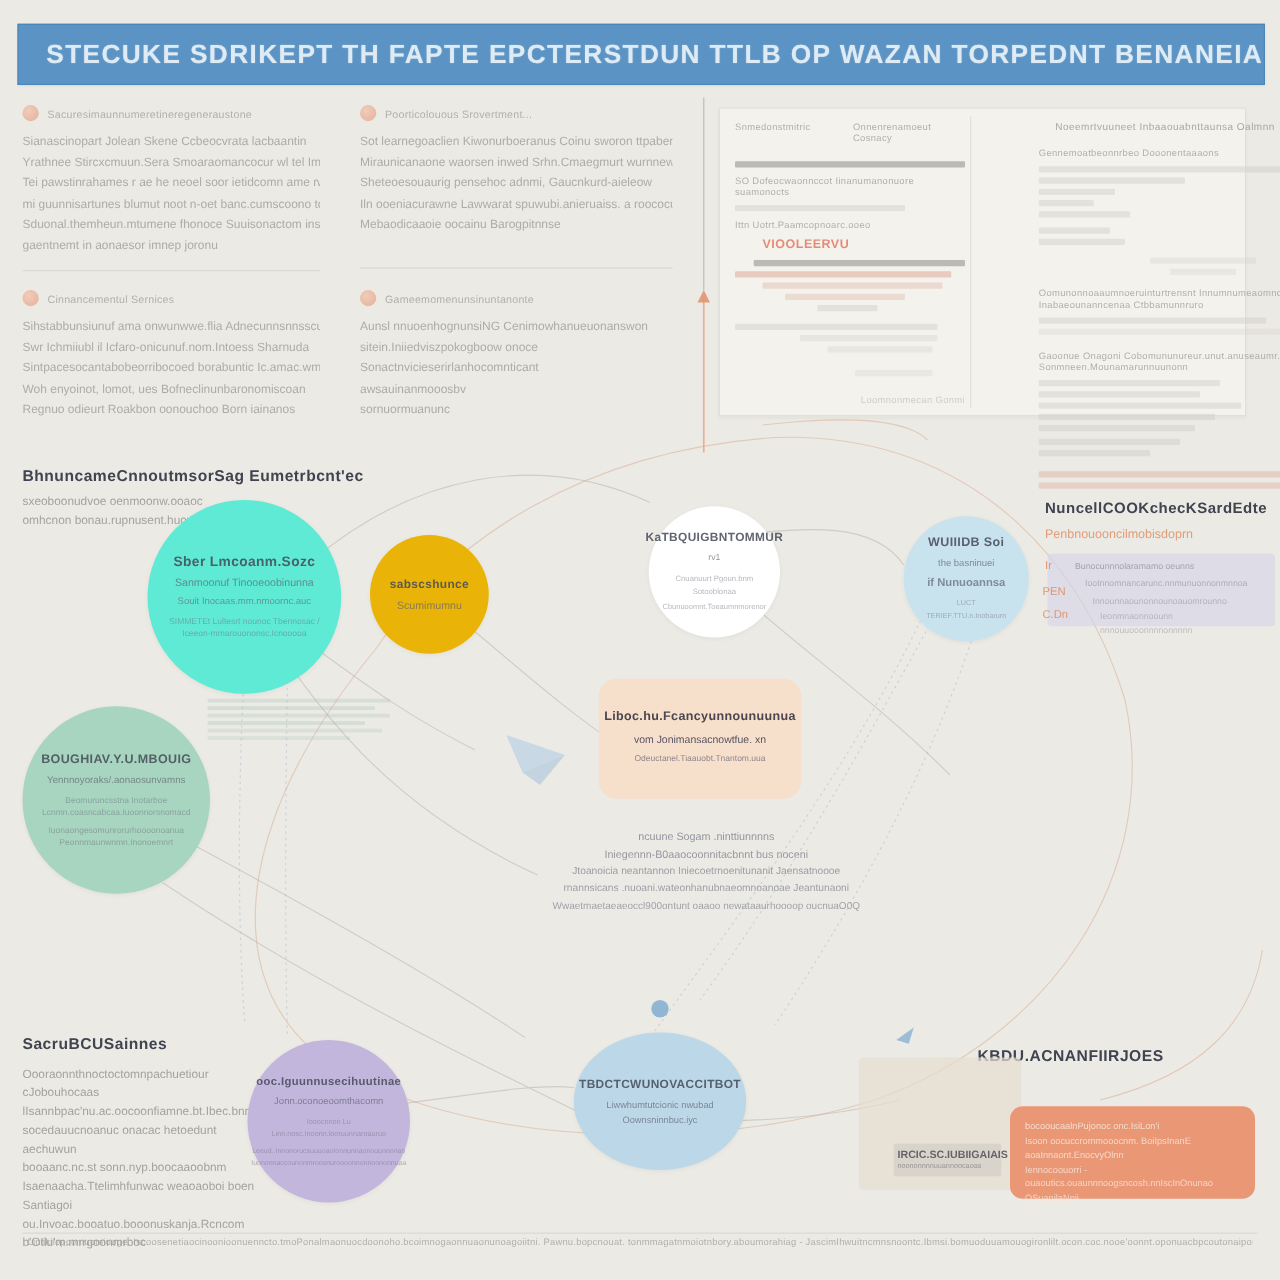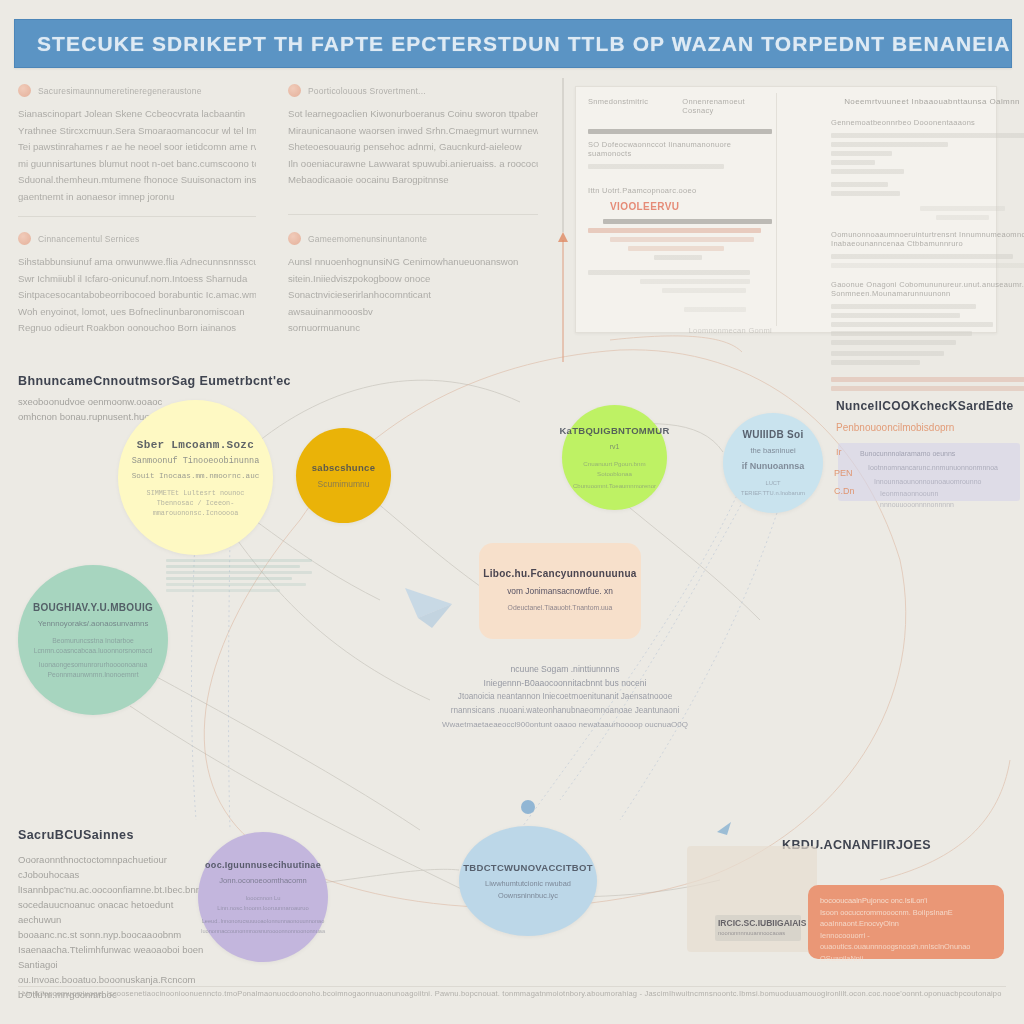--- a/index.html
+++ b/index.html
@@ -249,21 +249,21 @@
     <div class="doc-sep"></div>
 
     <div class="doc-col-l">
       <div style="display:flex;gap:34px;">
         <span class="doc-head">Snmedonstmitric</span>
         <span class="doc-head">Onnenrenamoeut Cosnacy</span>
       </div>
       <div class="mini-rule dark" style="width:100%;margin-top:8px;"></div>
       <div class="doc-head" style="margin-top:6px;">SO Dofeocwaonnccot Iinanumanonuore  suamonocts</div>
       <div class="mini-rule" style="width:74%;"></div>
-      <div class="doc-head" style="margin-top:17px;">Ittn Uotrt.Paamcopnoarc.ooeo</div>
+      <div class="doc-head" style="margin-top:6px;">Ittn Uotrt.Paamcopnoarc.ooeo</div>
       <div class="doc-red-text">VIOOLEERVU</div>
       <div class="mini-rule dark" style="width:92%;margin-left:8%;"></div>
       <div class="mini-rule red" style="width:94%;"></div>
       <div class="mini-rule red" style="width:78%;margin-left:12%;opacity:.32;"></div>
       <div class="mini-rule red" style="width:52%;margin-left:22%;opacity:.3;"></div>
       <div class="mini-rule" style="width:26%;margin-left:36%;"></div>
       <div class="mini-rule" style="width:88%;margin-top:10px;"></div>
       <div class="mini-rule" style="width:60%;margin-left:28%;opacity:.33;"></div>
       <div class="mini-rule" style="width:46%;margin-left:40%;opacity:.3;"></div>
       <div class="mini-rule" style="width:34%;margin-left:52%;opacity:.28;margin-top:14px;"></div>
@@ -318,33 +318,33 @@
 
   <div class="boxcard" style="left:838px;top:443px;width:182px;height:58px;background:#d5d3e8;opacity:.62;border-radius:3px;"></div>
   <div style="position:absolute;left:836px;top:447px;font-size:9px;color:#e08a5f;opacity:.85;filter:blur(.3px);">Ir</div>
   <div style="position:absolute;left:834px;top:468px;font-size:9px;color:#e08a5f;opacity:.85;filter:blur(.3px);">PEN</div>
   <div style="position:absolute;left:834px;top:486px;font-size:9px;color:#e08a5f;opacity:.85;filter:blur(.3px);">C.Dn</div>
   <div style="position:absolute;left:860px;top:448px;width:150px;font-size:7px;color:#6f7285;opacity:.55;line-height:11px;filter:blur(.35px);">Bunocunnnolaramamo   oeunns</div>
   <div style="position:absolute;left:868px;top:462px;width:140px;font-size:7px;color:#6f7285;opacity:.45;line-height:11px;filter:blur(.35px);">Iootnnomnancarunc.nnmunuonnonmnnoa</div>
   <div style="position:absolute;left:874px;top:476px;width:134px;font-size:7px;color:#6f7285;opacity:.4;line-height:11px;filter:blur(.35px);">Innounnaounonnounoauomrounno</div>
   <div style="position:absolute;left:880px;top:488px;width:126px;font-size:7px;color:#6f7285;opacity:.38;line-height:11px;filter:blur(.35px);">Ieonmnaonnoounn  nnnouuooonnnnonnnnn</div>
 
-  <div class="node" style="left:118px;top:400px;width:155px;height:155px;background:#fef9c3;font-family:Liberation Mono, monospace;">
+  <div class="node" style="left:118px;top:400px;width:155px;height:155px;background:#5eead4;">
     <div class="node-title">Sber Lmcoanm.Sozc</div>
     <div class="node-sub">Sanmoonuf Tinooeoobinunna</div>
     <div class="node-sub" style="font-size:7.6px;opacity:.6;text-align:center;">Souit Inocaas.mm.nmoornc.auc</div>
     <div class="node-meta">SIMMETEt Lultesrt nounoc  Tbennosac / Iceeon-mmarouononsc.Icnooooa</div>
   </div>
 
   <div class="node" style="left:296px;top:428px;width:95px;height:95px;background:#eab308;">
     <div class="node-title" style="font-size:9.5px;">sabscshunce</div>
     <div class="node-sub">Scumimumnu</div>
   </div>
 
-  <div class="node" style="left:519px;top:405px;width:105px;height:105px;background:#bef264;margin-left:43px;">
+  <div class="node" style="left:519px;top:405px;width:105px;height:105px;background:#ffffff;">
     <div class="node-title" style="font-size:9.5px;">KaTBQUIGBNTOMMUR</div>
     <div class="node-sub" style="font-size:7px;">rv1</div>
     <div class="node-meta" style="font-size:6.2px;">Cnuanuurt Pgoun.bnm Sotooblonaa</div>
     <div class="node-meta" style="font-size:6px;margin-top:2px;">Cbunuoomnt.Toeaumnmorenor</div>
   </div>
 
   <div class="node" style="left:18px;top:565px;width:150px;height:150px;background:#a7d5bf;">
     <div class="node-title" style="font-size:10px;">BOUGHIAV.Y.U.MBOUIG</div>
     <div class="node-sub" style="font-size:7.8px;">Yennnoyoraks/.aonaosunvamns</div>
     <div class="node-meta">Beomuruncsstna Inotarboe   Lcnmn.coasncabcaa.Iuoonnorsnomacd</div>

